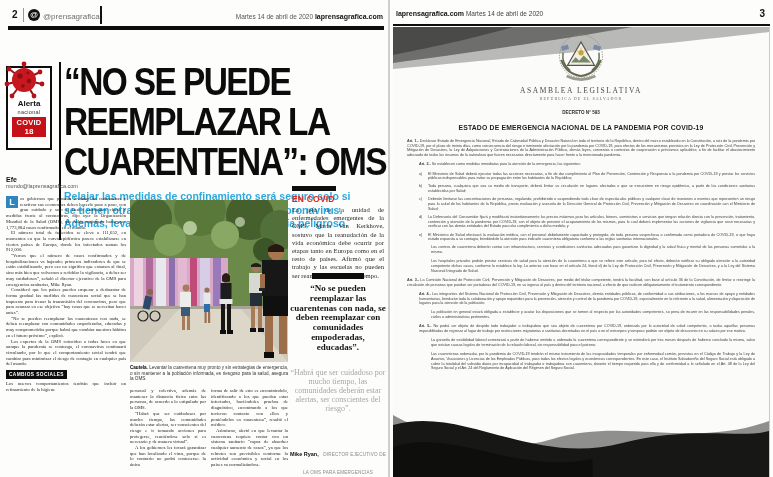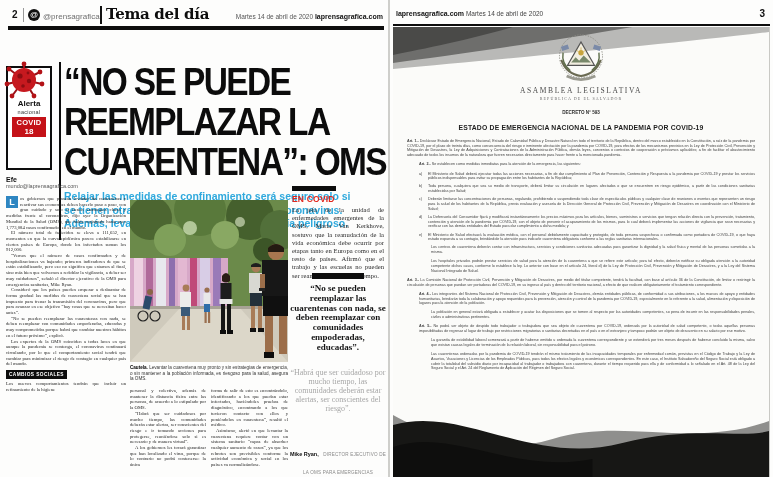--- a/index.html
+++ b/index.html
@@ -19,21 +19,21 @@
   .lp-head-div1 { left:23px; top:8px; width:1px; height:14px; background:#999; }
   .lp-logo { left:28px; top:9px; width:12px; height:12px; border-radius:50%; background:#111; color:#fff; font-size:8px; line-height:12px; text-align:center; }
   .lp-handle { left:43px; top:12px; font-size:8px; color:#6f6f6f; }
   .lp-head-div2 { left:100px; top:6px; width:1.5px; height:18px; background:#111; }
   .lp-section { left:106px; top:5px; font-family:"DejaVu Serif", serif; font-weight:800; font-size:15px; color:#0d0d0d; letter-spacing:-0.3px; }
   .lp-date { right:390px; top:13px; font-size:6.5px; color:#555; }
   .lp-date b { color:#111; font-size:7px; }
   .lp-rule { left:8px; top:26px; width:376px; height:3.5px; background:#0d0d0d; }
 
   
-  .badge { left:6px; top:66px; width:46px; height:104px; border:2.5px solid #0d0d0d; background:#fff; text-align:center; }
+  .badge { left:6px; top:66px; width:46px; height:84px; border:2.5px solid #0d0d0d; background:#fff; text-align:center; }
   .badge svg { margin-top:-8px; margin-left:-10px; }
   .badge .alerta { font-size:8px; font-weight:bold; color:#111; line-height:8px; margin-top:-4px; }
   .badge .nacional { font-size:5.5px; color:#333; letter-spacing:.3px; margin:1px 0 2px; }
   .badge .covidbox { background:#c41218; color:#fff; font-weight:bold; width:34px; margin:0 auto; padding:1px 0; }
   .badge .covidbox .l1 { font-size:7.5px; letter-spacing:.2px; }
   .badge .covidbox .l2 { font-size:8px; }
 
   .vline { left:59px; top:62px; width:1.5px; height:178px; background:#0d0d0d; }
 
   
@@ -96,21 +96,20 @@
 </head>
 <body>
 
 <div id="canvas">
 
   <div class="abs lp-pagenum">2</div>
   <div class="abs lp-head-div1"></div>
   <div class="abs lp-logo">@</div>
   <div class="abs lp-handle">@prensagrafica</div>
   <div class="abs lp-head-div2"></div>
-  <div class="abs lp-section">Tema del día</div>
   <div class="abs lp-date">
     <span>Martes 14 de abril de 2020</span> <b>laprensagrafica.com</b>
   </div>
   <div class="abs lp-rule"></div>
 
   <div class="abs badge">
     <svg width="44" height="40" viewBox="0 0 44 40">
       <g stroke="#9c1016" stroke-width="2">
         <line x1="22" y1="20" x2="22" y2="4"></line>
           <line x1="22" y1="20" x2="38" y2="12"></line>

